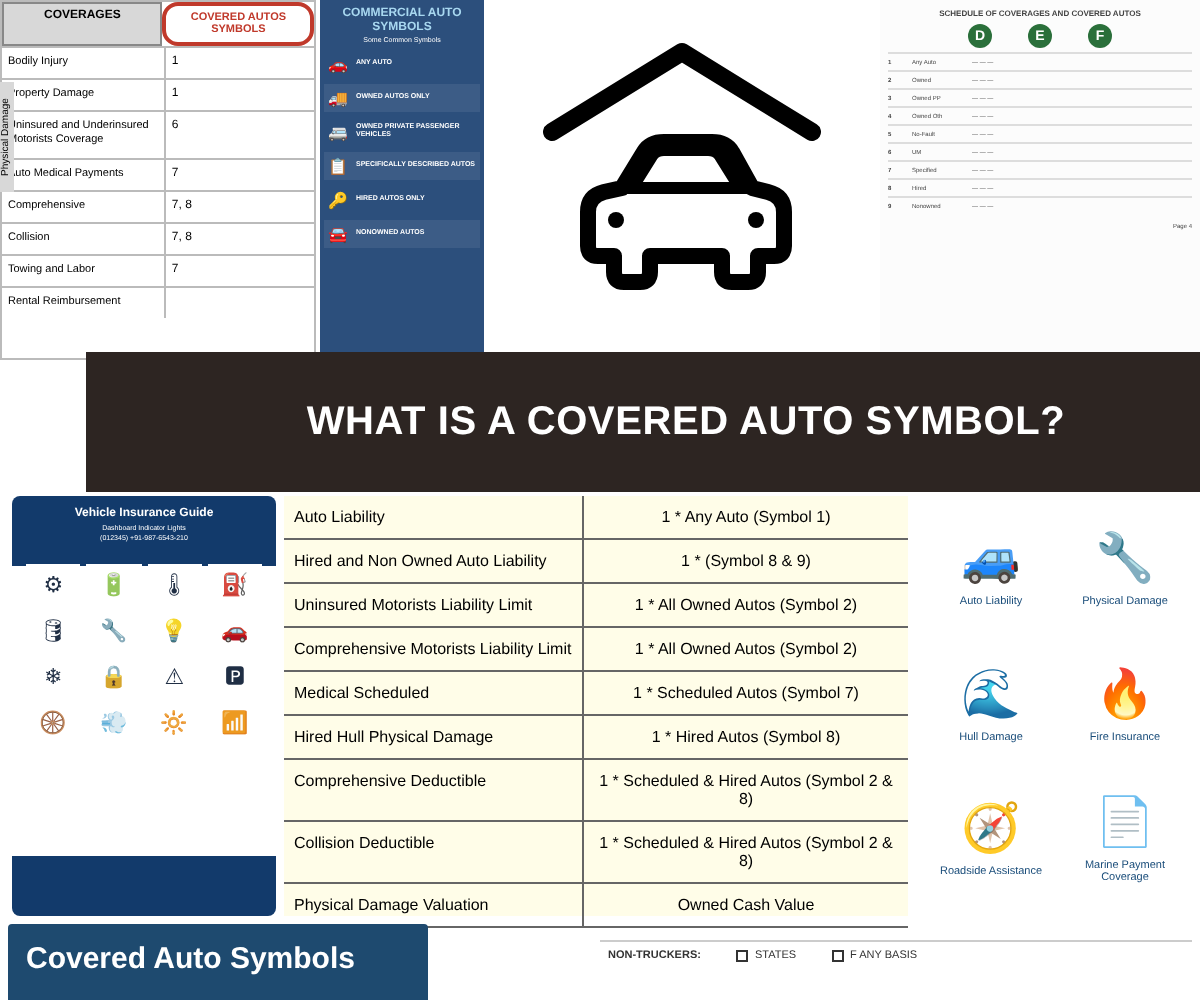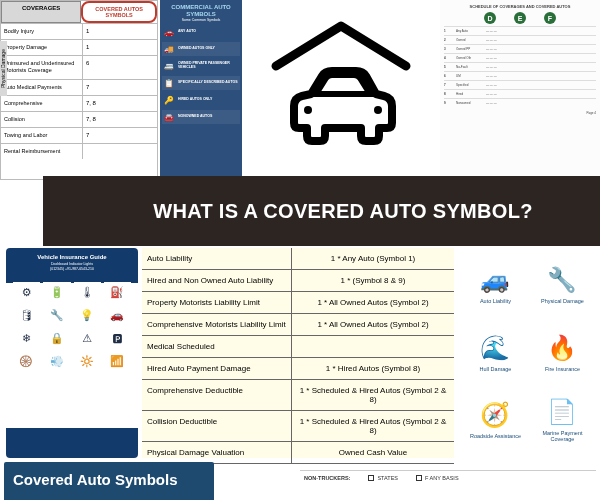--- a/index.html
+++ b/index.html
@@ -504,32 +504,33 @@
   <div class="tile-policy">
     <div class="prow">
         <div class="pc1">Auto Liability</div>
         <div class="pc2">1 * Any Auto (Symbol 1)</div>
       </div>
     <div class="prow">
         <div class="pc1">Hired and Non Owned Auto Liability</div>
         <div class="pc2">1 * (Symbol 8 &amp; 9)</div>
       </div>
     <div class="prow">
-        <div class="pc1">Property Motorists Liability Limit</div>
+        <div class="pc1">Uninsured Motorists Liability Limit</div>
         <div class="pc2">1 * All Owned Autos (Symbol 2)</div>
       </div>
     <div class="prow">
         <div class="pc1">Comprehensive Motorists Liability Limit</div>
         <div class="pc2">1 * All Owned Autos (Symbol 2)</div>
       </div>
     <div class="prow">
         <div class="pc1">Medical Scheduled</div>
-      </div>
-    <div class="prow">
-        <div class="pc1">Hired Auto Payment Damage</div>
+        <div class="pc2">1 * Scheduled Autos (Symbol 7)</div>
+      </div>
+    <div class="prow">
+        <div class="pc1">Hired Hull Physical Damage</div>
         <div class="pc2">1 * Hired Autos (Symbol 8)</div>
       </div>
     <div class="prow">
         <div class="pc1">Comprehensive Deductible</div>
         <div class="pc2">1 * Scheduled &amp; Hired Autos (Symbol 2 &amp; 8)</div>
       </div>
     <div class="prow">
         <div class="pc1">Collision Deductible</div>
         <div class="pc2">1 * Scheduled &amp; Hired Autos (Symbol 2 &amp; 8)</div>
       </div>

